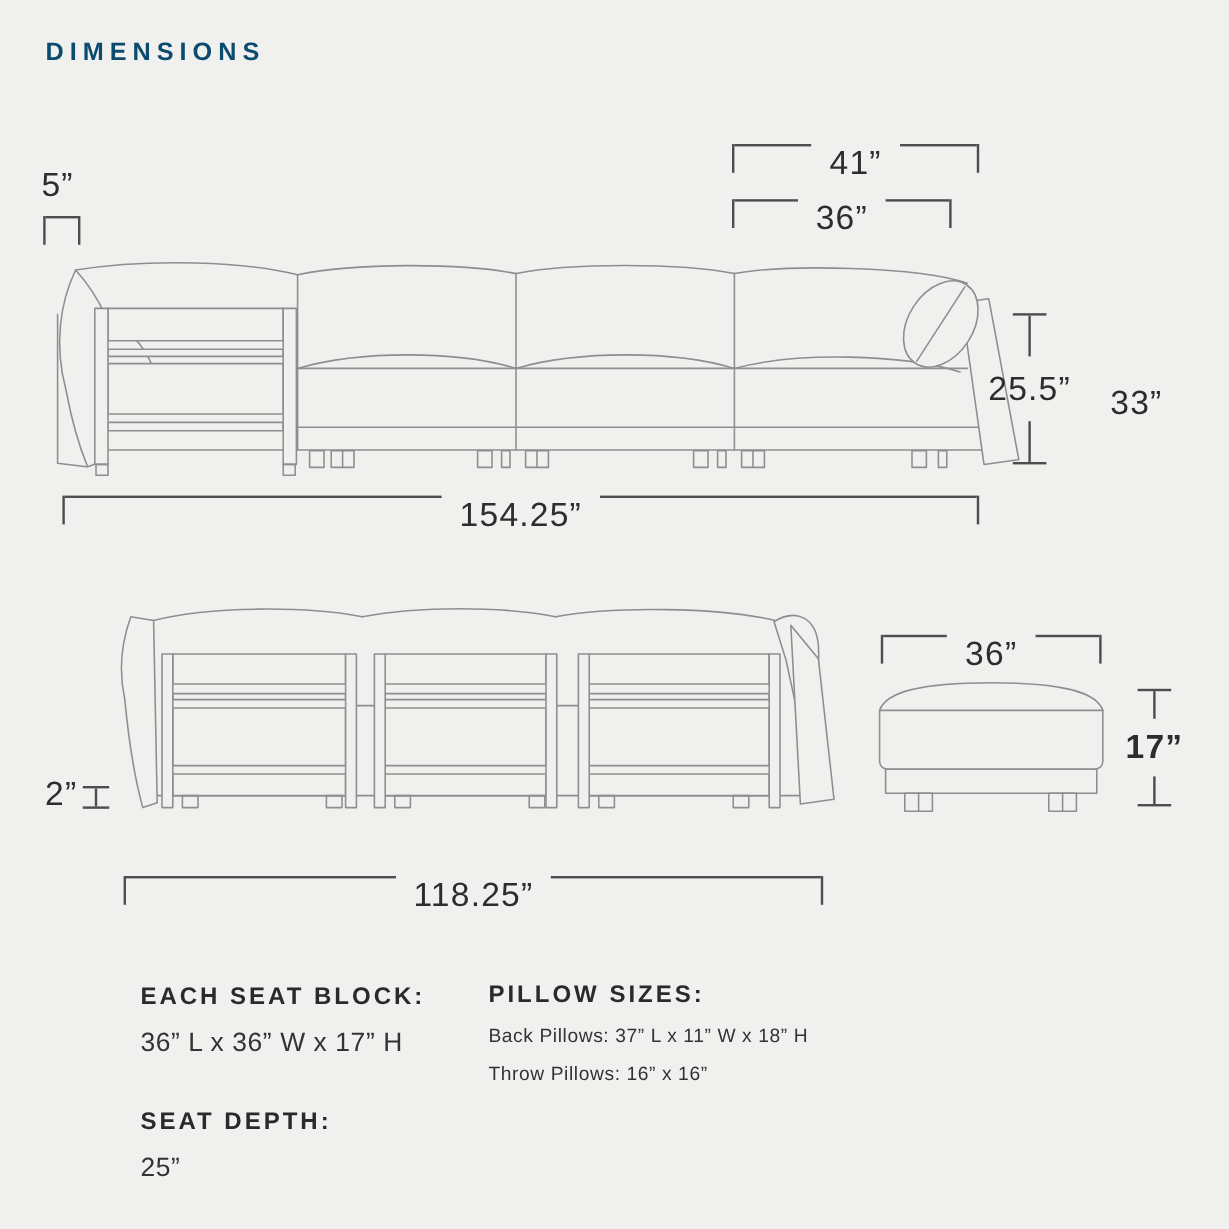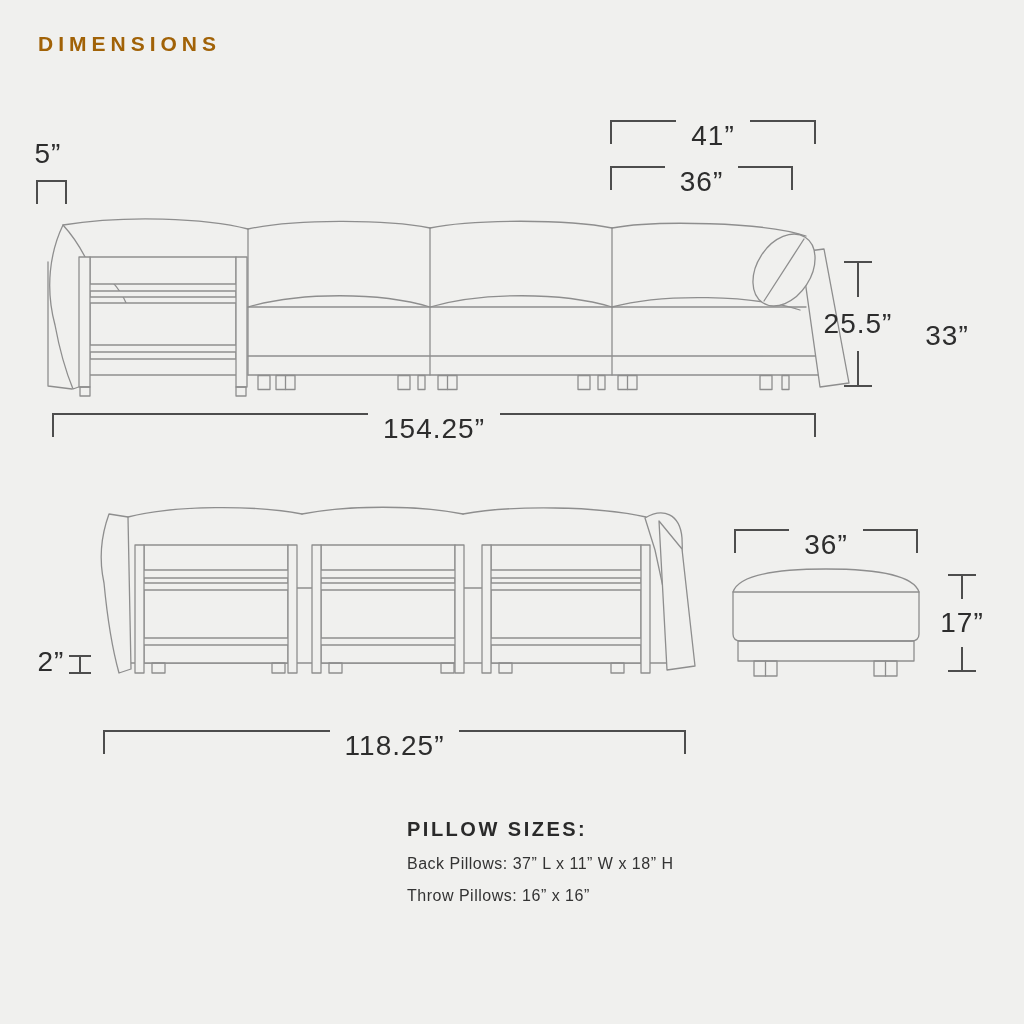--- a/index.html
+++ b/index.html
@@ -10,21 +10,21 @@
     color:#2d2d2d;
     position:relative;
     overflow:hidden;
   }
   .stage { position:absolute; inset:0; }
   svg.art { position:absolute; left:0; top:0; }
 
   .page-title {
     position:absolute; left:38px; top:32px;
     font-size:21px; font-weight:bold; letter-spacing:5px;
-    color:#a16207;
+    color:#0c4a6e;
   }
 
   
   .dimh { position:absolute; display:flex; align-items:flex-start; height:24px; }
   .dimh .t { width:2px; align-self:stretch; background:#4d4d4d; }
   .dimh .l { flex:1; height:2px; background:#4d4d4d; }
   .dimh .x { padding:0 15px; font-size:28px; white-space:nowrap; letter-spacing:1px; }
 
   
   .dimv { position:absolute; display:flex; flex-direction:column; align-items:center; }
@@ -221,25 +221,34 @@
     <div class="t"></div>
       <div class="l"></div>
     <div class="x">36”</div>
     <div class="l"></div>
       <div class="t"></div>
   </div>
 
   <div class="dimv" style="left:902px; top:574px; width:120px; height:98px;">
     <div class="t"></div>
       <div class="l"></div>
-    <div class="x" style="padding:8px 0;">17”</div>
-    <div class="l"></div>
-      <div class="t"></div>
-  </div>
-
+    <div class="x" style="padding:8px 0;font-weight:bold;">17”</div>
+    <div class="l"></div>
+      <div class="t"></div>
+  </div>
+
+  <div class="specs-col" style="left:117px; top:820px; width:280px;">
+    <div class="spec-h">EACH SEAT BLOCK:</div>
+    <div class="spec-gap-s"></div>
+    <div class="spec-v">36” L x 36” W x 17” H</div>
+    <div class="spec-gap-l"></div>
+    <div class="spec-h">SEAT DEPTH:</div>
+    <div class="spec-gap-s"></div>
+    <div class="spec-v">25”</div>
+  </div>
 
   <div class="specs-col" style="left:407px; top:818px; width:400px;">
     <div class="spec-h" style="margin-bottom:14px;">PILLOW SIZES:</div>
     <div class="pillow-item">Back Pillows: 37” L x 11” W x 18” H</div>
     <div class="pillow-item">Throw Pillows: 16” x 16”</div>
   </div>
 
 </div>
 
 </body></html>

